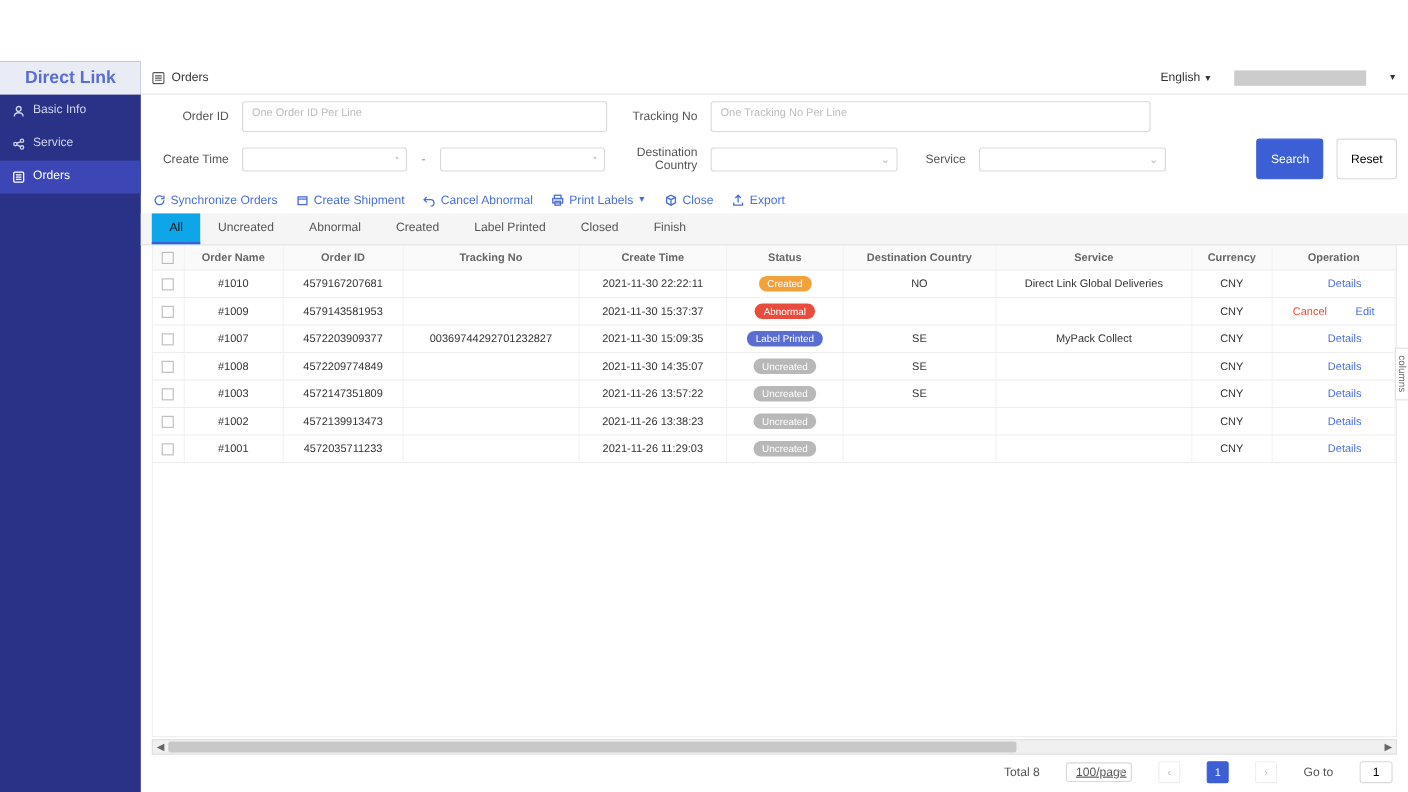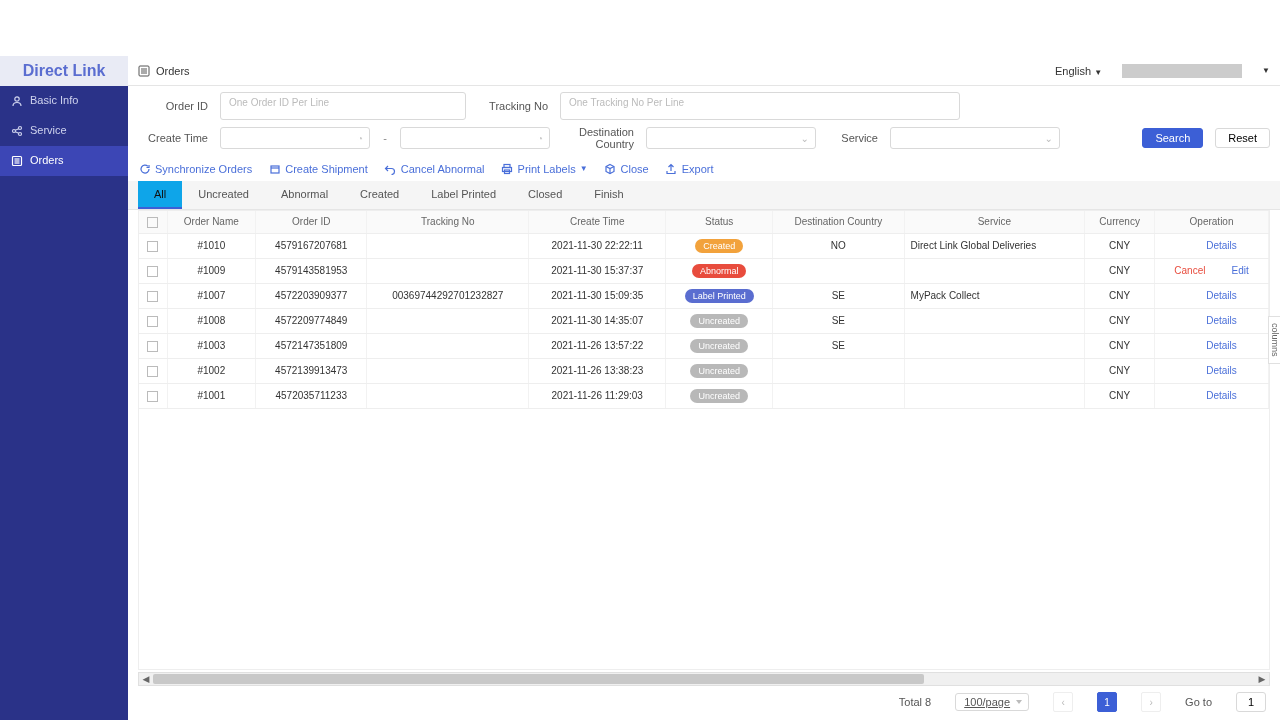--- a/index.html
+++ b/index.html
@@ -19,59 +19,59 @@
 .topbar { height: 30px; display: flex; align-items: center; justify-content: space-between; padding: 0 10px; border-bottom: 1px solid #e5e5e5; }
 .breadcrumb { display: flex; align-items: center; gap: 6px; font-size: 11px; }
 .lang-sel { display: flex; align-items: center; gap: 20px; font-size: 11px; }
 .lang-sel .caret { font-size: 8px; }
 .user-block { width: 120px; height: 14px; background: #ccc; }
 
 .filters { padding: 6px 10px 4px 10px; }
 .filter-row { display: flex; align-items: center; gap: 12px; margin-bottom: 6px; }
 .flabel { font-size: 11px; color: #555; text-align: right; width: 70px; }
 .flabel.small { width: 70px; }
-.textarea-input { width: 246px; height: 28px; border: 1px solid #d9d9d9; border-radius: 3px; padding: 4px 8px; font-size: 10px; color: #bbb; resize: none; }
+.textarea-input { width: 332px; height: 28px; border: 1px solid #d9d9d9; border-radius: 3px; padding: 4px 8px; font-size: 10px; color: #bbb; resize: none; }
 .date-input { width: 150px; height: 22px; border: 1px solid #d9d9d9; border-radius: 3px; padding: 0 6px; display: flex; align-items: center; font-size: 10px; color: #bbb; }
 .date-input .clock { margin-left: auto; color: #ccc; font-size: 10px; }
 .sep { width: 6px; text-align: center; color: #888; }
 .select-input { width: 170px; height: 22px; border: 1px solid #d9d9d9; border-radius: 3px; padding: 0 6px; display: flex; align-items: center; justify-content: flex-end; color: #bbb; font-size: 10px; }
-.btn { height: 20px; padding: 0 12px; border-radius: 3px; border: 1px solid #d9d9d9; background: #fff; font-size: 11px; cursor: pointer; display: inline-flex; align-items: center; }
+.btn { height: 37px; padding: 0 12px; border-radius: 3px; border: 1px solid #d9d9d9; background: #fff; font-size: 11px; cursor: pointer; display: inline-flex; align-items: center; }
 .btn.primary { background: #3c5fd6; border-color: #3c5fd6; color: #fff; }
 
 .actions { display: flex; align-items: flex-start; gap: 16px; padding: 2px 10px 6px 10px; }
 .action-link { display: inline-flex; align-items: center; gap: 4px; color: #4a6fd9; font-size: 11px; cursor: pointer; }
 .action-link .icon { width: 13px; height: 13px; display: inline-flex; align-items: center; justify-content: center; }
 
 .tabs { display: flex; border-bottom: 1px solid #e5e5e5; padding: 0 10px; background: #f5f5f5; }
 .tab { padding: 7px 16px; font-size: 11px; color: #555; cursor: pointer; border-bottom: 2px solid transparent; }
 .tab.active { color: #111; border-bottom-color: #3c5fd6; background: #0ea5e9; }
 
 .table-wrap { flex: 1; overflow: auto; position: relative; margin: 0 10px; border: 1px solid #eee; }
 table { width: 100%; border-collapse: collapse; font-size: 10px; }
 th, td { padding: 5px 6px; border-bottom: 1px solid #eee; border-right: 1px solid #f2f2f2; text-align: center; white-space: nowrap; }
-th { background: #fafafa; font-weight: normal; color: #666; }
-td.left { text-align: left; }
+th { background: #fafafa; font-weight: bold; color: #666; }
+td.left { text-align: center; }
 .chk { width: 11px; height: 11px; border: 1px solid #bbb; display: inline-block; vertical-align: middle; }
 
 .badge { display: inline-block; padding: 2px 8px; border-radius: 8px; font-size: 9px; color: #fff; }
 .badge.created { background: #f2a23c; }
 .badge.abnormal { background: #e84c3d; }
 .badge.label-printed { background: #5a6dd0; }
 .badge.uncreated { background: #b8b8b8; }
 
 .op-link { color: #4a6fd9; cursor: pointer; padding-left: 20px; }
 .op-cancel { color: #e84c3d; cursor: pointer; margin-right: 6px; }
 
 .hscroll { height: 14px; margin: 2px 10px; background: #f0f0f0; border: 1px solid #e0e0e0; display: flex; align-items: center; position: relative; }
 .hscroll .arrow { width: 14px; text-align: center; font-size: 9px; color: #666; cursor: pointer; }
 .hscroll .track { flex: 1; height: 100%; position: relative; }
 .hscroll .thumb { position: absolute; left: 0; width: 70%; top: 1px; bottom: 1px; background: #c8c8c8; border-radius: 2px; }
 
 .pager { display: flex; justify-content: flex-end; align-items: center; gap: 24px; padding: 4px 14px 8px; font-size: 11px; color: #555; }
-.pager .sel { border: 1px solid #d9d9d9; border-radius: 3px; padding: 2px 18px 2px 8px; position: relative; text-decoration: underline; }
+.pager .sel { border: 1px solid #d9d9d9; border-radius: 3px; padding: 2px 4px 2px 8px; position: relative; text-decoration: underline; }
 .pager .sel::after { content: ""; position: absolute; right: 6px; top: 50%; width: 0; height: 0; border-left: 3px solid transparent; border-right: 3px solid transparent; border-top: 4px solid #bbb; transform: translateY(-50%); }
 .pager .pnav { width: 20px; height: 20px; border: 1px solid #eee; display: inline-flex; align-items: center; justify-content: center; font-size: 10px; color: #bbb; border-radius: 2px; cursor: pointer; }
 .pager .pnav.current { background: #3c5fd6; color: #fff; border-color: #3c5fd6; }
 .pager .goto-in { width: 30px; height: 20px; border: 1px solid #d9d9d9; border-radius: 3px; text-align: center; font-size: 11px; }
 
 .columns-tab { position: absolute; right: -2px; top: 260px; writing-mode: vertical-rl; font-size: 9px; padding: 6px 1px; border: 1px solid #e0e0e0; background: #fff; color: #666; cursor: pointer; }
 
 svg { display: block; }
 </style>
 </head>

